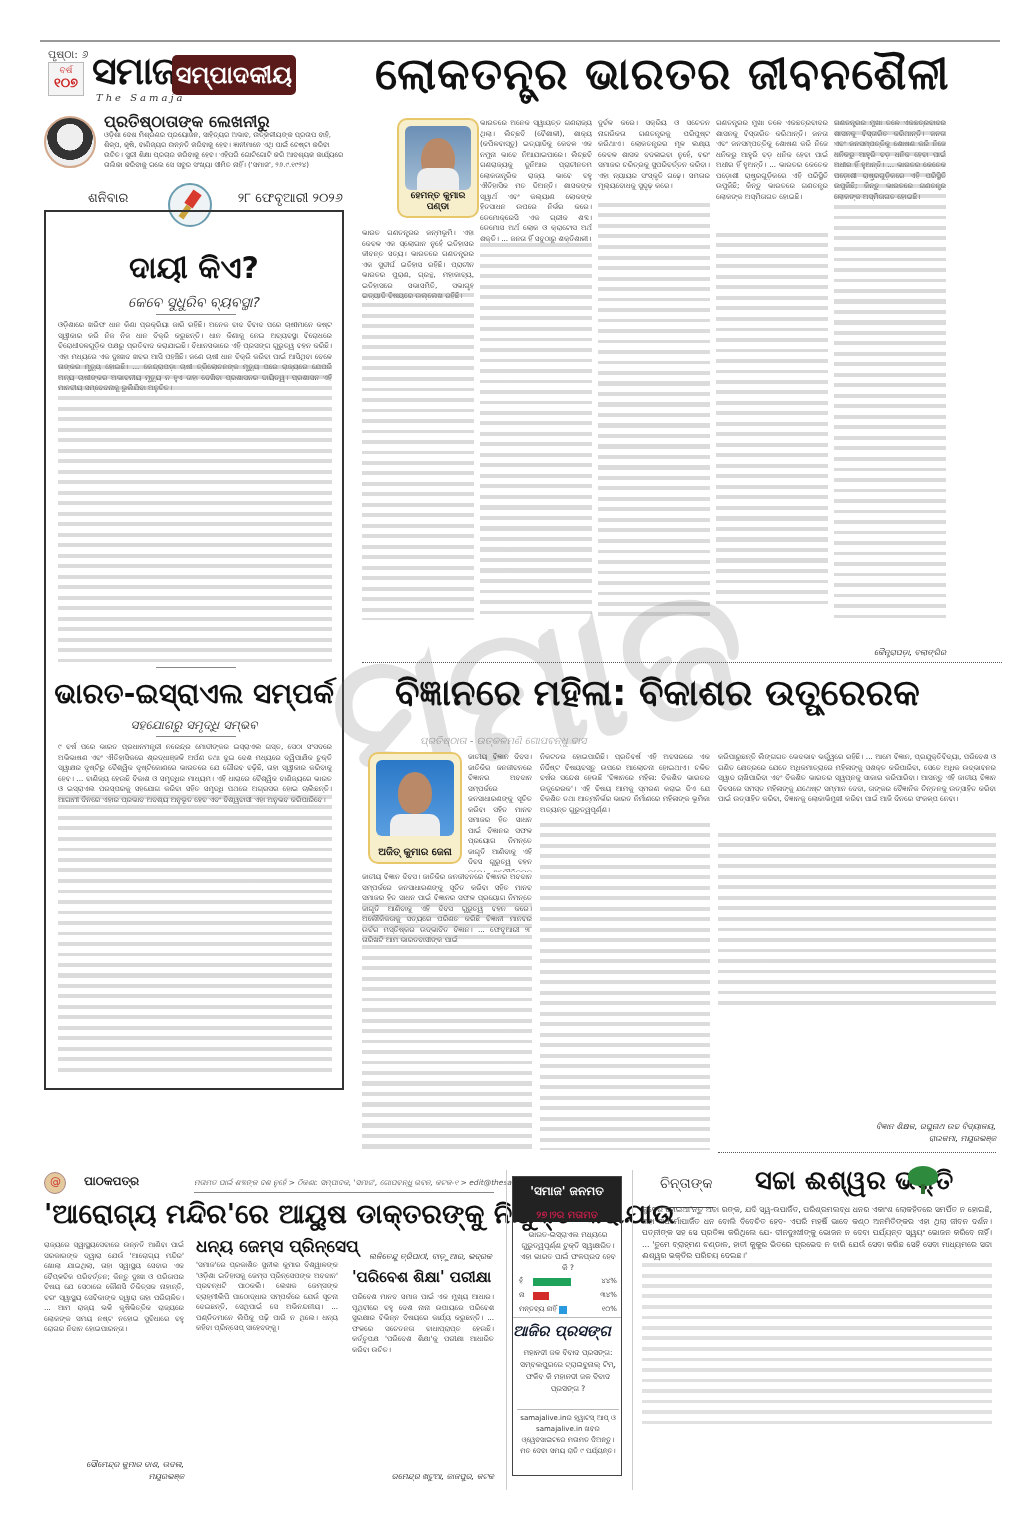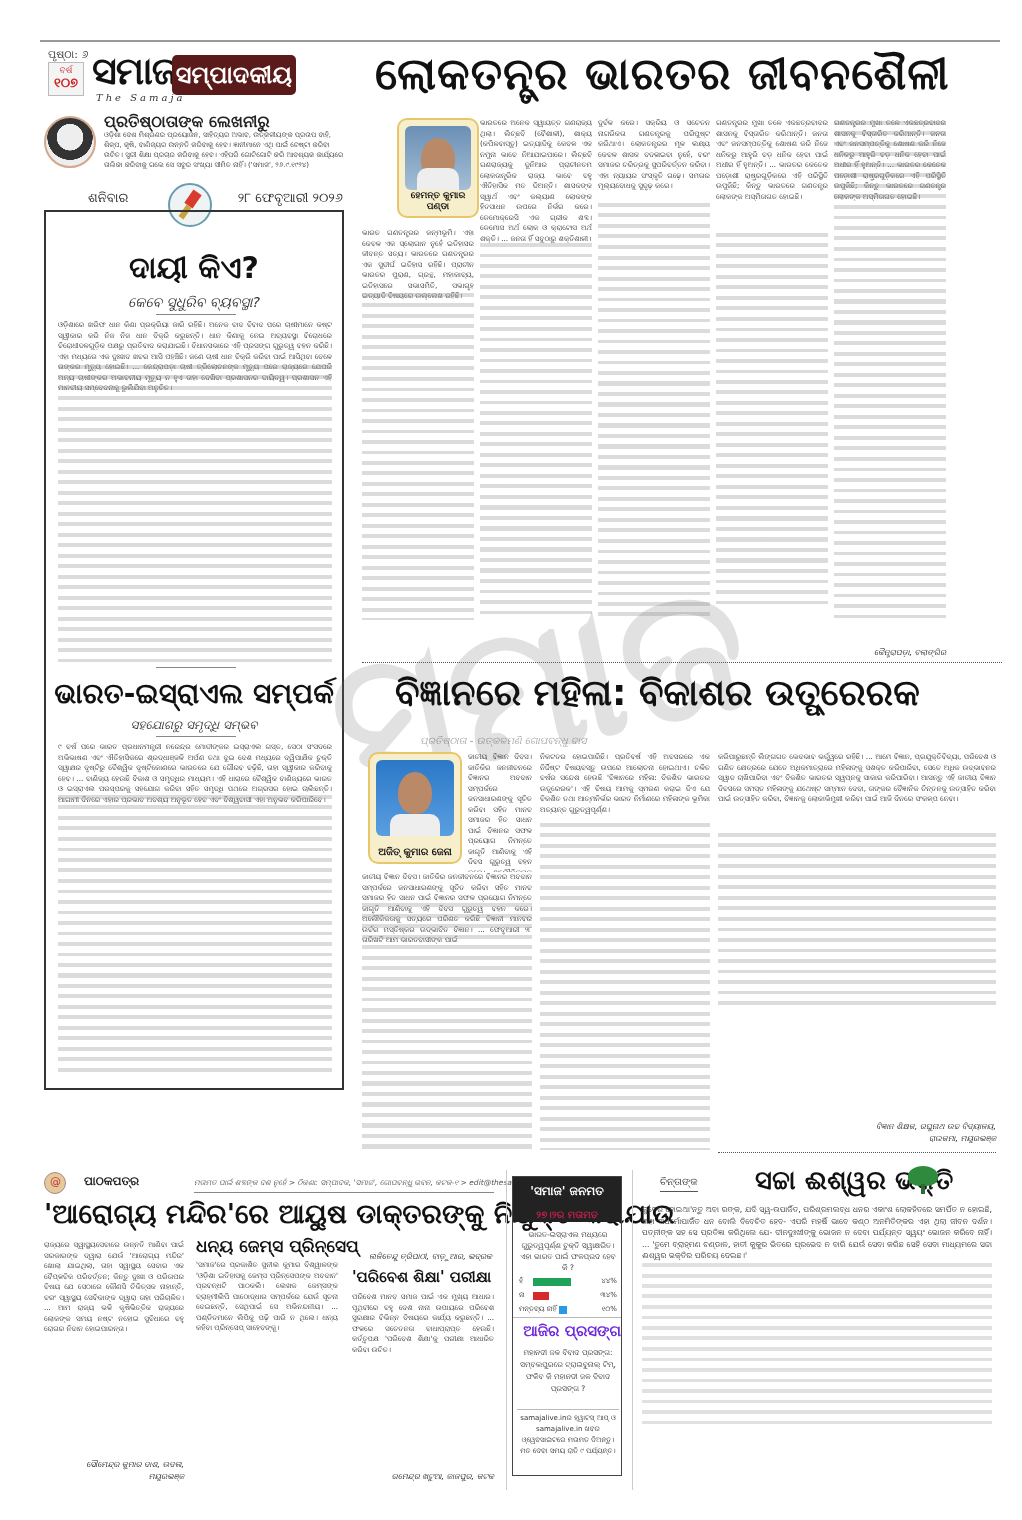--- a/index.html
+++ b/index.html
@@ -47,24 +47,24 @@
   .letters-headline { left: 44px; top: 1198px; font-size: 27px; font-weight: bold; color: #111; white-space: nowrap; }
   .letter-title { position: absolute; font-size: 17px; font-weight: bold; color: #111; white-space: nowrap; text-align: right; }
   .poll-box { left: 512px; top: 1176px; width: 110px; height: 300px; border: 1px solid #444; }
   .poll-header { position: absolute; left: 0; top: 0; width: 100%; height: 45px; background: #222; color: #fff; font-size: 12px; font-weight: bold; text-align: center; line-height: 28px; }
   .poll-year { position: absolute; left: 0; top: 32px; width: 100%; text-align: center; font-size: 10px; font-weight: bold; color: #c0204a; }
   .poll-q { position: absolute; left: 6px; top: 52px; width: 98px; text-align: center; font-size: 7.5px; line-height: 11px; color: #333; }
   .poll-row { position: absolute; left: 6px; width: 98px; height: 10px; font-size: 7px; color: #333; }
   .poll-row .lbl { position: absolute; left: 0; top: 0; }
   .poll-row .bar { position: absolute; top: 1px; height: 8px; }
   .poll-row .pct { position: absolute; right: 0; top: 0; }
-  .prasanga-title { position: absolute; left: 0; top: 140px; width: 100%; text-align: right; font-size: 15px; font-weight: bold; color: #6d28d9; border-top: 1px solid #bbb; padding-top: 4px; }
+  .prasanga-title { position: absolute; left: 0; top: 140px; width: 100%; text-align: left; font-size: 15px; font-weight: bold; color: #0f172a; border-top: 1px solid #bbb; padding-top: 4px; font-style: italic; }
   .prasanga-q { position: absolute; left: 6px; top: 170px; width: 98px; text-align: center; font-size: 7.5px; line-height: 12px; color: #333; }
   .prasanga-foot { position: absolute; left: 4px; top: 232px; width: 102px; text-align: center; font-size: 7px; line-height: 11px; color: #333; border-top: 1px solid #bbb; padding-top: 3px; }
-  .chintak-tag { left: 660px; top: 1176px; font-size: 10px; color: #333; border-bottom: 1px solid #555; padding-bottom: 3px; }
+  .chintak-tag { left: 660px; top: 1176px; font-size: 14px; color: #333; border-bottom: 1px solid #555; padding-bottom: 15px; font-family: Liberation Mono, monospace; }
   .chintak-title { left: 755px; top: 1165px; font-size: 26px; font-weight: bold; color: #111; white-space: nowrap; }
   .tree-icon { left: 908px; top: 1166px; width: 30px; height: 30px; }
   .tree-icon .crown { position: absolute; left: 0; top: 0; width: 30px; height: 20px; background: #2e8b3e; border-radius: 50% 50% 40% 40%; }
   .tree-icon .trunk { position: absolute; left: 13px; top: 18px; width: 4px; height: 10px; background: #2e6b2e; }
 </style>
 </head>
 <body>
 
 <div class="abs topline"></div>
 <div class="abs pageno">ପୃଷ୍ଠା: ୬</div>

